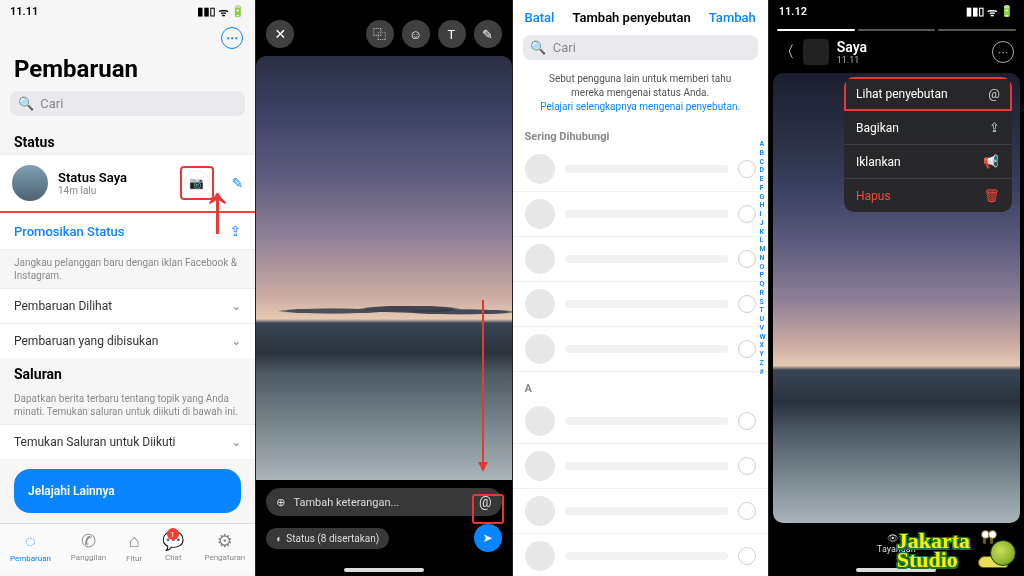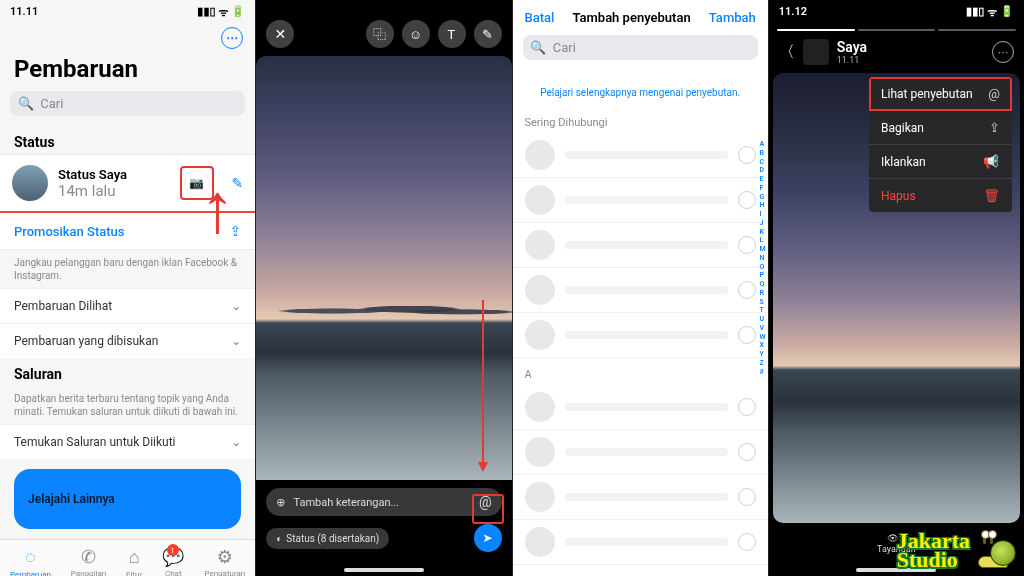--- a/index.html
+++ b/index.html
@@ -18,33 +18,33 @@
   .p1{background:#f6f6f6;display:flex;flex-direction:column}
   .p1-top-right{display:flex;justify-content:flex-end;padding:4px 12px}
   .circle-dots{width:22px;height:22px;border:1.5px solid #0a84ff;border-radius:50%;display:flex;align-items:center;justify-content:center;color:#0a84ff;font-size:12px;font-weight:bold}
   .p1 h1{font-size:24px;font-weight:700;padding:2px 14px 8px}
   .search-bar{margin:0 10px 10px;background:#e9e8ed;border-radius:8px;display:flex;align-items:center;padding:5px 8px;color:#8a8a8e;font-size:13px;gap:6px}
   .sec-title{font-size:14px;font-weight:700;padding:8px 14px 4px}
   .status-row{background:#fff;display:flex;align-items:center;padding:10px 12px;gap:10px;border-top:1px solid #eee;border-bottom:2px solid #ef4444;position:relative}
   .avatar{width:36px;height:36px;border-radius:50%;background:linear-gradient(180deg,#7ea0b5,#4d6272);flex-shrink:0}
   .status-info{flex:1}
   .status-info .t{font-size:13px;font-weight:600}
-  .status-info .s{font-size:15px;color:#8a8a8e}
+  .status-info .s{font-size:10px;color:#8a8a8e}
   .cam-badge{width:26px;height:26px;border-radius:50%;background:#fff;border:1px solid #eee;display:flex;align-items:center;justify-content:center;color:#0a84ff;font-size:12px}
   .redbox{border:2.5px solid #e53935;border-radius:4px;padding:2px}
   .pencil{color:#0a84ff;font-size:14px;margin-left:8px}
   .arrow-red{position:absolute;left:200px;top:205px;color:#e53935;font-size:70px;pointer-events:none;line-height:0.1}
   .arrow-red::before{content:"↑"}
   .promo-row{background:#fff;display:flex;justify-content:space-between;align-items:center;padding:10px 14px;border-bottom:1px solid #eee}
   .promo-row .l{color:#0a84ff;font-size:13px;font-weight:500}
   .share-sq{color:#0a84ff;font-size:14px}
   .desc-text{font-size:10px;color:#8a8a8e;padding:6px 14px;line-height:1.3}
   .chev-row{background:#fff;display:flex;justify-content:space-between;align-items:center;padding:10px 14px;border-top:1px solid #eee;font-size:12px;color:#333}
   .chev{color:#8a8a8e}
-  .pill-btn{background:#0a84ff;color:#0f172a;font-size:12px;font-weight:600;padding:23px 14px;border-radius:16px;margin:10px 14px;display:inline-block}
+  .pill-btn{background:#0a84ff;color:#ffffff;font-size:12px;font-weight:600;padding:15px 14px;border-radius:16px;margin:10px 14px;display:inline-block}
   .tabbar{margin-top:auto;background:#fafafa;border-top:1px solid #ddd;display:flex;justify-content:space-around;padding:6px 0 10px}
   .tab{display:flex;flex-direction:column;align-items:center;gap:2px;font-size:8px;color:#8a8a8e;position:relative}
   .tab.active{color:#0a84ff}
   .tab .ti{font-size:18px}
   .badge{position:absolute;top:-2px;right:6px;background:#ff3b30;color:#fff;border-radius:8px;font-size:8px;min-width:12px;height:12px;display:flex;align-items:center;justify-content:center;padding:0 3px}
 
   
   .p2{background:#000;display:flex;flex-direction:column}
   .top-tools{display:flex;align-items:center;justify-content:space-between;padding:20px 10px 8px}
   .close-x{width:28px;height:28px;border-radius:50%;background:rgba(80,80,80,.8);color:#fff;display:flex;align-items:center;justify-content:center;font-size:14px}
@@ -63,37 +63,37 @@
   .send-btn{width:28px;height:28px;border-radius:50%;background:#0a84ff;color:#fff;display:flex;align-items:center;justify-content:center;font-size:12px;margin-left:auto}
   .p2-redbox{position:absolute;right:8px;bottom:52px;width:32px;height:30px;border:2.5px solid #e53935;border-radius:3px}
 
   
   .p3{background:#fff;display:flex;flex-direction:column}
   .p3-head{display:flex;justify-content:space-between;align-items:center;padding:10px 12px;font-size:13px}
   .p3-head .c{color:#0a84ff;font-weight:500}
   .p3-head .t{font-weight:600}
   .p3-info{text-align:center;font-size:10px;color:#555;padding:6px 20px;line-height:1.4}
   .p3-info a{color:#0a84ff;text-decoration:none}
-  .p3-sec{font-size:11px;color:#8a8a8e;padding:10px 12px 4px;font-weight:400}
+  .p3-sec{font-size:11px;color:#8a8a8e;padding:10px 12px 4px;font-weight:700}
   .contact-row{display:flex;align-items:center;padding:7px 12px;border-bottom:.5px solid #f0f0f0;gap:10px}
   .contact-av{width:30px;height:30px;border-radius:50%;background:#e8e8e8}
   .contact-nm{flex:1;height:8px;background:#f2f2f2;border-radius:3px}
   .contact-ck{width:18px;height:18px;border:1.5px solid #d0d0d0;border-radius:50%}
   .alpha-strip{position:absolute;right:2px;top:140px;display:flex;flex-direction:column;font-size:7px;color:#0a84ff;gap:0;font-weight:600;line-height:1.25}
 
   
   .p4{background:#000;display:flex;flex-direction:column;color:#fff}
   .p4-head{display:flex;align-items:center;gap:8px;padding:6px 10px}
   .back-ch{font-size:16px;color:#fff}
   .p4-av{width:26px;height:26px;background:#222;border-radius:4px}
   .p4-name{font-size:14px;font-weight:600}
   .p4-sub{font-size:9px;color:#aaa}
   .p4-dots{margin-left:auto;width:22px;height:22px;border:1.5px solid #aaa;border-radius:50%;display:flex;align-items:center;justify-content:center;font-size:11px;color:#aaa}
   .p4-sky{flex:1;background:linear-gradient(180deg,#1a1e2e 0%,#2a2f44 14%,#3b4060 26%,#5d5b7d 38%,#8b7f95 50%,#c9a9a3 60%,#e5c9b2 65%,#3a4654 66%,#2a333d 73%,#4e5a64 80%,#aab5ba 100%);border-radius:10px;margin:2px 4px;position:relative}
-  .menu-pop{position:absolute;right:8px;top:4px;background:rgba(40,40,42,.98);border-radius:4px;width:143px;overflow:hidden;font-size:12px}
+  .menu-pop{position:absolute;right:8px;top:4px;background:rgba(40,40,42,.98);border-radius:10px;width:168px;overflow:hidden;font-size:12px}
   .menu-item{display:flex;justify-content:space-between;align-items:center;padding:9px 12px;border-bottom:.5px solid rgba(120,120,120,.3);color:#fff}
   .menu-item:last-child{border-bottom:none}
   .menu-item.danger{color:#ff453a}
   .menu-item.hl{outline:2.5px solid #e53935;outline-offset:-2px}
   .menu-ic{font-size:13px;color:#ccc}
   .menu-item.danger .menu-ic{color:#ff453a}
   .p4-bot{padding:8px 0 14px;display:flex;justify-content:center}
   .views{font-size:9px;color:#ddd;display:flex;flex-direction:column;align-items:center;gap:1px}
   .progress-seg{display:flex;gap:3px;padding:6px 8px 2px}
   .progress-seg span{flex:1;height:2px;background:rgba(255,255,255,.35);border-radius:2px}
@@ -244,21 +244,21 @@
   <div class="p3-head">
     <span class="c">Batal</span>
     <span class="t">Tambah penyebutan</span>
     <span class="c">Tambah</span>
   </div>
   <div class="search-bar" style="margin:0 10px 6px">
     <span>🔍</span>
     <span>Cari</span>
   </div>
   <div class="p3-info">
-    <br>
+    <span>Sebut pengguna lain untuk memberi tahu mereka mengenai status Anda.</span><br>
     <a>Pelajari selengkapnya mengenai penyebutan.</a>
   </div>
   <div class="p3-sec">Sering Dihubungi</div>
   <div class="contact-row">
         <div class="contact-av"></div>
         <div class="contact-nm"></div>
         <div class="contact-ck"></div>
       </div>
   <div class="contact-row">
         <div class="contact-av"></div>

